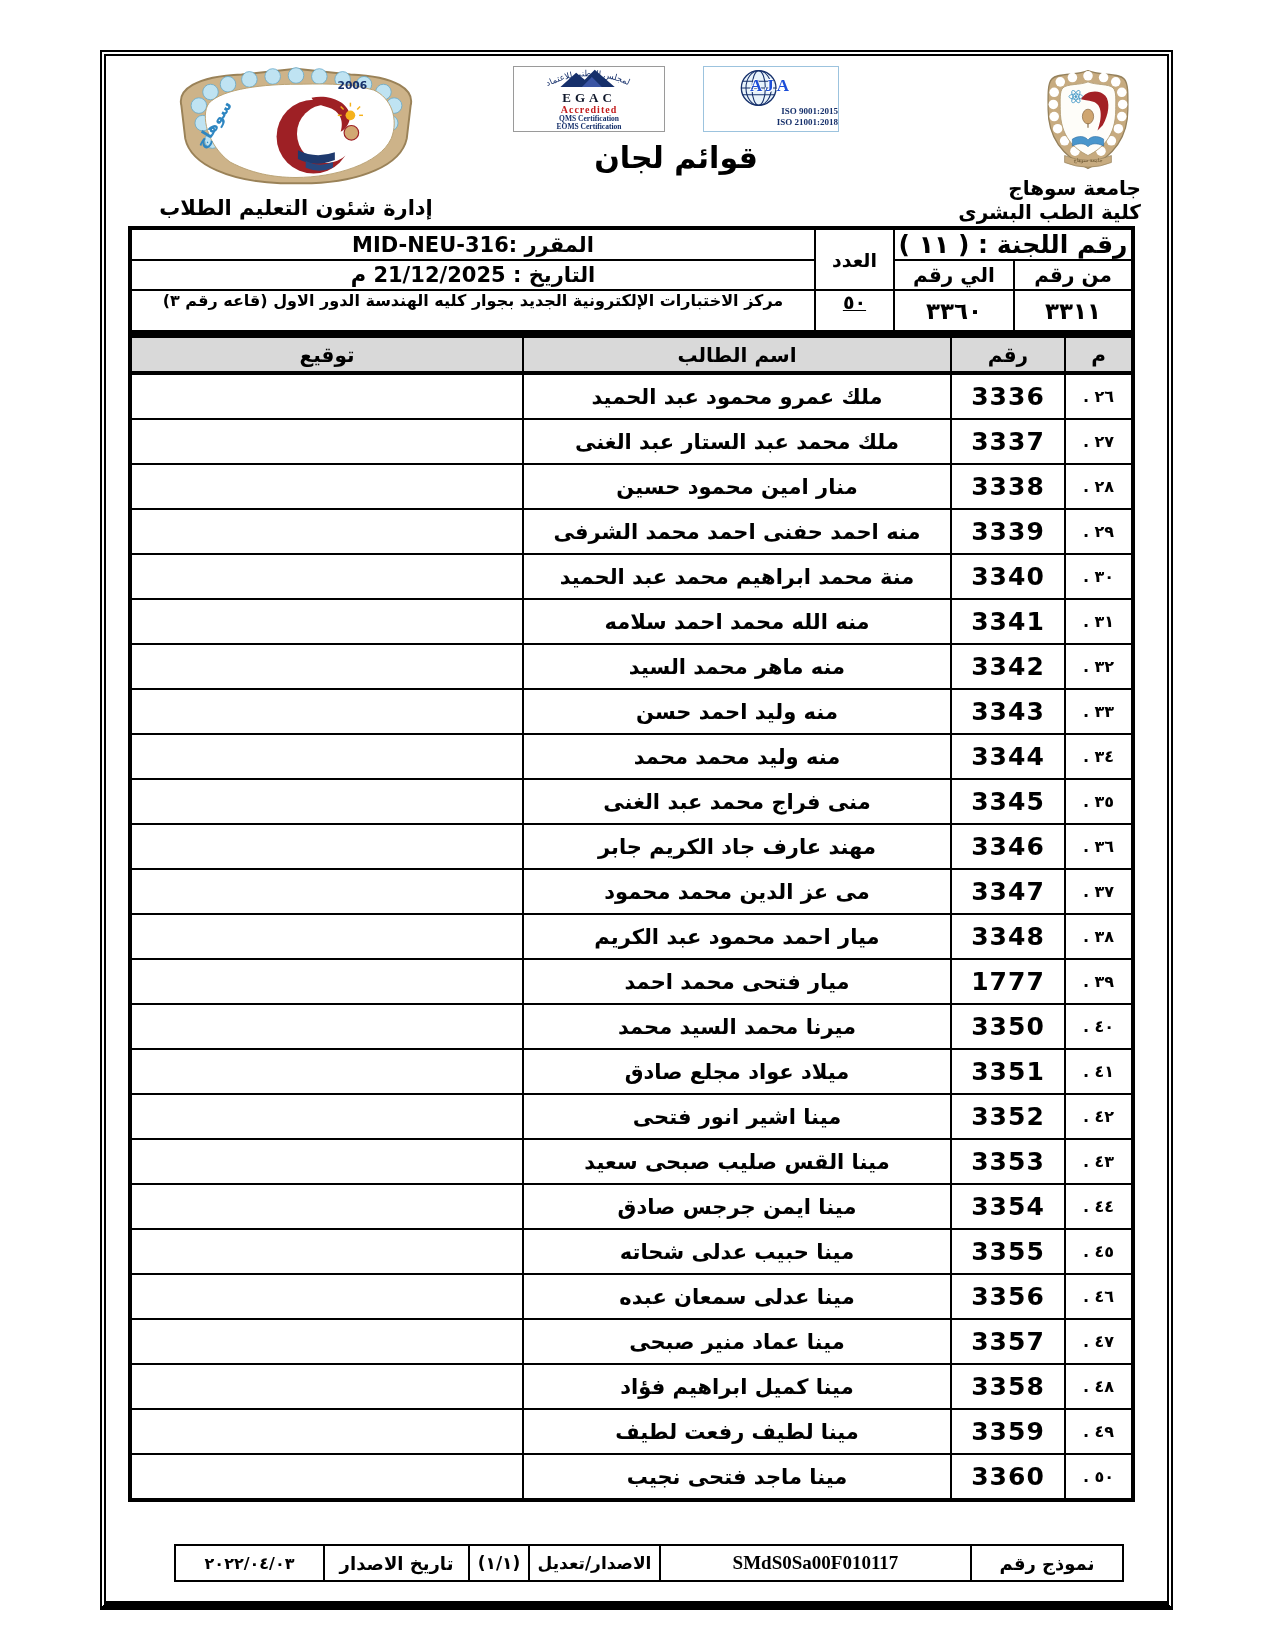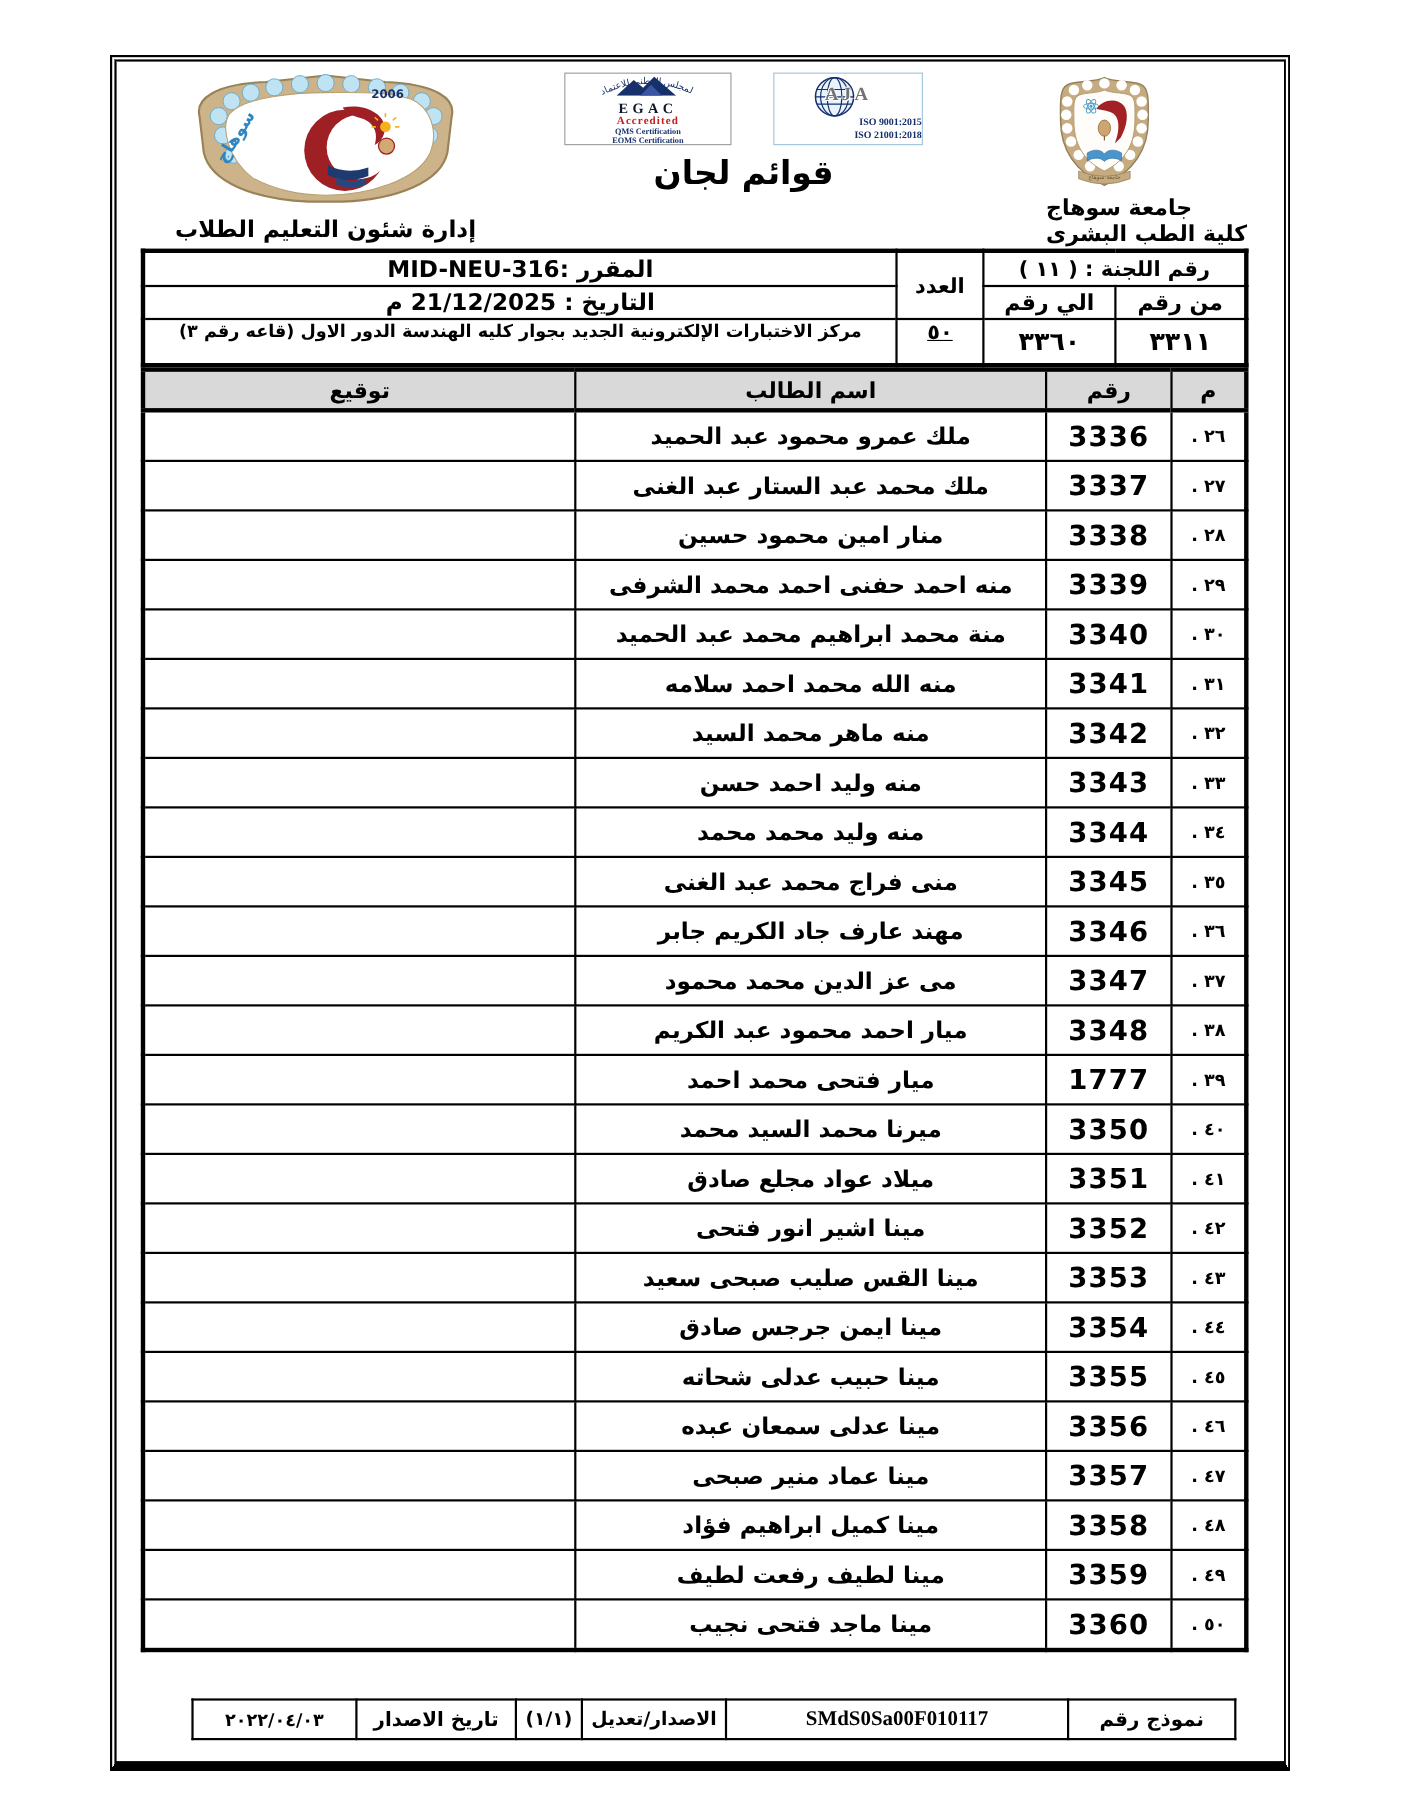--- a/index.html
+++ b/index.html
@@ -11,41 +11,41 @@
     box-sizing:border-box;position:absolute;left:100px;top:50px;width:1073px;height:1560px;
     border:6px double #000;border-bottom:9px solid #000;background:#fff;direction:rtl;
   }
   
   .fac-block{position:absolute;left:40px;top:6px;width:300px;text-align:center;}
   .fac-caption{font-size:21px;font-weight:bold;margin-top:2px;}
   .center-block{position:absolute;left:310px;top:10px;width:520px;text-align:center;}
   .accred-row{display:flex;direction:ltr;justify-content:center;gap:38px;height:66px;}
   .title1{margin-top:8px;font-size:30px;font-weight:bold;}
   .title2{margin-top:3px;font-size:28px;font-weight:bold;}
-  .sohag-block{position:absolute;left:845px;top:12px;width:190px;text-align:left;}
+  .sohag-block{position:absolute;left:845px;top:12px;width:190px;text-align:right;}
   .sohag-caption{font-size:20px;font-weight:bold;line-height:1.2;}
   
   .egac-box{width:150px;height:64px;border:1px solid #9a9a9a;background:#fff;direction:ltr;
     overflow:hidden;font-family:"Liberation Serif","DejaVu Serif",serif;text-align:center;}
   .egac-name{font-size:13px;font-weight:bold;color:#0f172a;letter-spacing:4px;line-height:1;}
   .egac-accredited{font-size:10px;font-weight:bold;color:#c41d1d;letter-spacing:1px;line-height:1.1;}
   .egac-line{font-size:7.5px;font-weight:bold;color:#16306b;line-height:1.12;}
   
   .aja-box{width:134px;height:64px;border:1px solid #9cc3de;background:#fff;direction:ltr;
     position:relative;font-family:"Liberation Serif","DejaVu Serif",serif;text-align:center;}
-  .aja-name{position:absolute;left:0;right:0;top:9px;font-size:17px;font-weight:bold;color:#737373;
+  .aja-name{position:absolute;left:0;right:0;top:9px;font-size:17px;font-weight:bold;color:#1d4ed8;
     letter-spacing:3px;text-shadow:1px 1px 0 #fff,-1px -1px 0 #fff;}
   .aja-lines{position:absolute;bottom:3px;left:0;right:0;}
   .aja-line{font-size:9px;font-weight:bold;color:#16306b;line-height:1.25;text-align:right;}
   
   table{border-collapse:collapse;table-layout:fixed;}
   .info-table{position:absolute;top:170px;left:22px;width:1007px;border:4px solid #000;}
   .info-table td{border:2px solid #000;text-align:center;font-weight:bold;padding:0;overflow:hidden;}
   .r1{height:32px;} .r2{height:30px;} .r3{height:42px;}
-  .cell-committee{font-size:19px;margin-left:26px;}
+  .cell-committee{font-size:25px;margin-left:26px;}
   .cell-course{font-size:21px;}
   .cell-countlabel{font-size:19px;}
   .cell-fromto{font-size:20px;}
   .cell-date{font-size:21px;}
   .cell-venue{font-size:16px;vertical-align:top;padding-top:1px;}
   .cell-val{font-size:23px;letter-spacing:2px;margin-top:37px;}
   .cell-count{font-size:19px;letter-spacing:2px;vertical-align:top;text-decoration:underline;}
   
   .main-table{position:absolute;top:278px;left:22px;width:1007px;border:4px solid #000;}
   .main-table th{background:#d9d9d9;border:2px solid #000;border-top:4px solid #000;border-bottom:4px solid #000;

